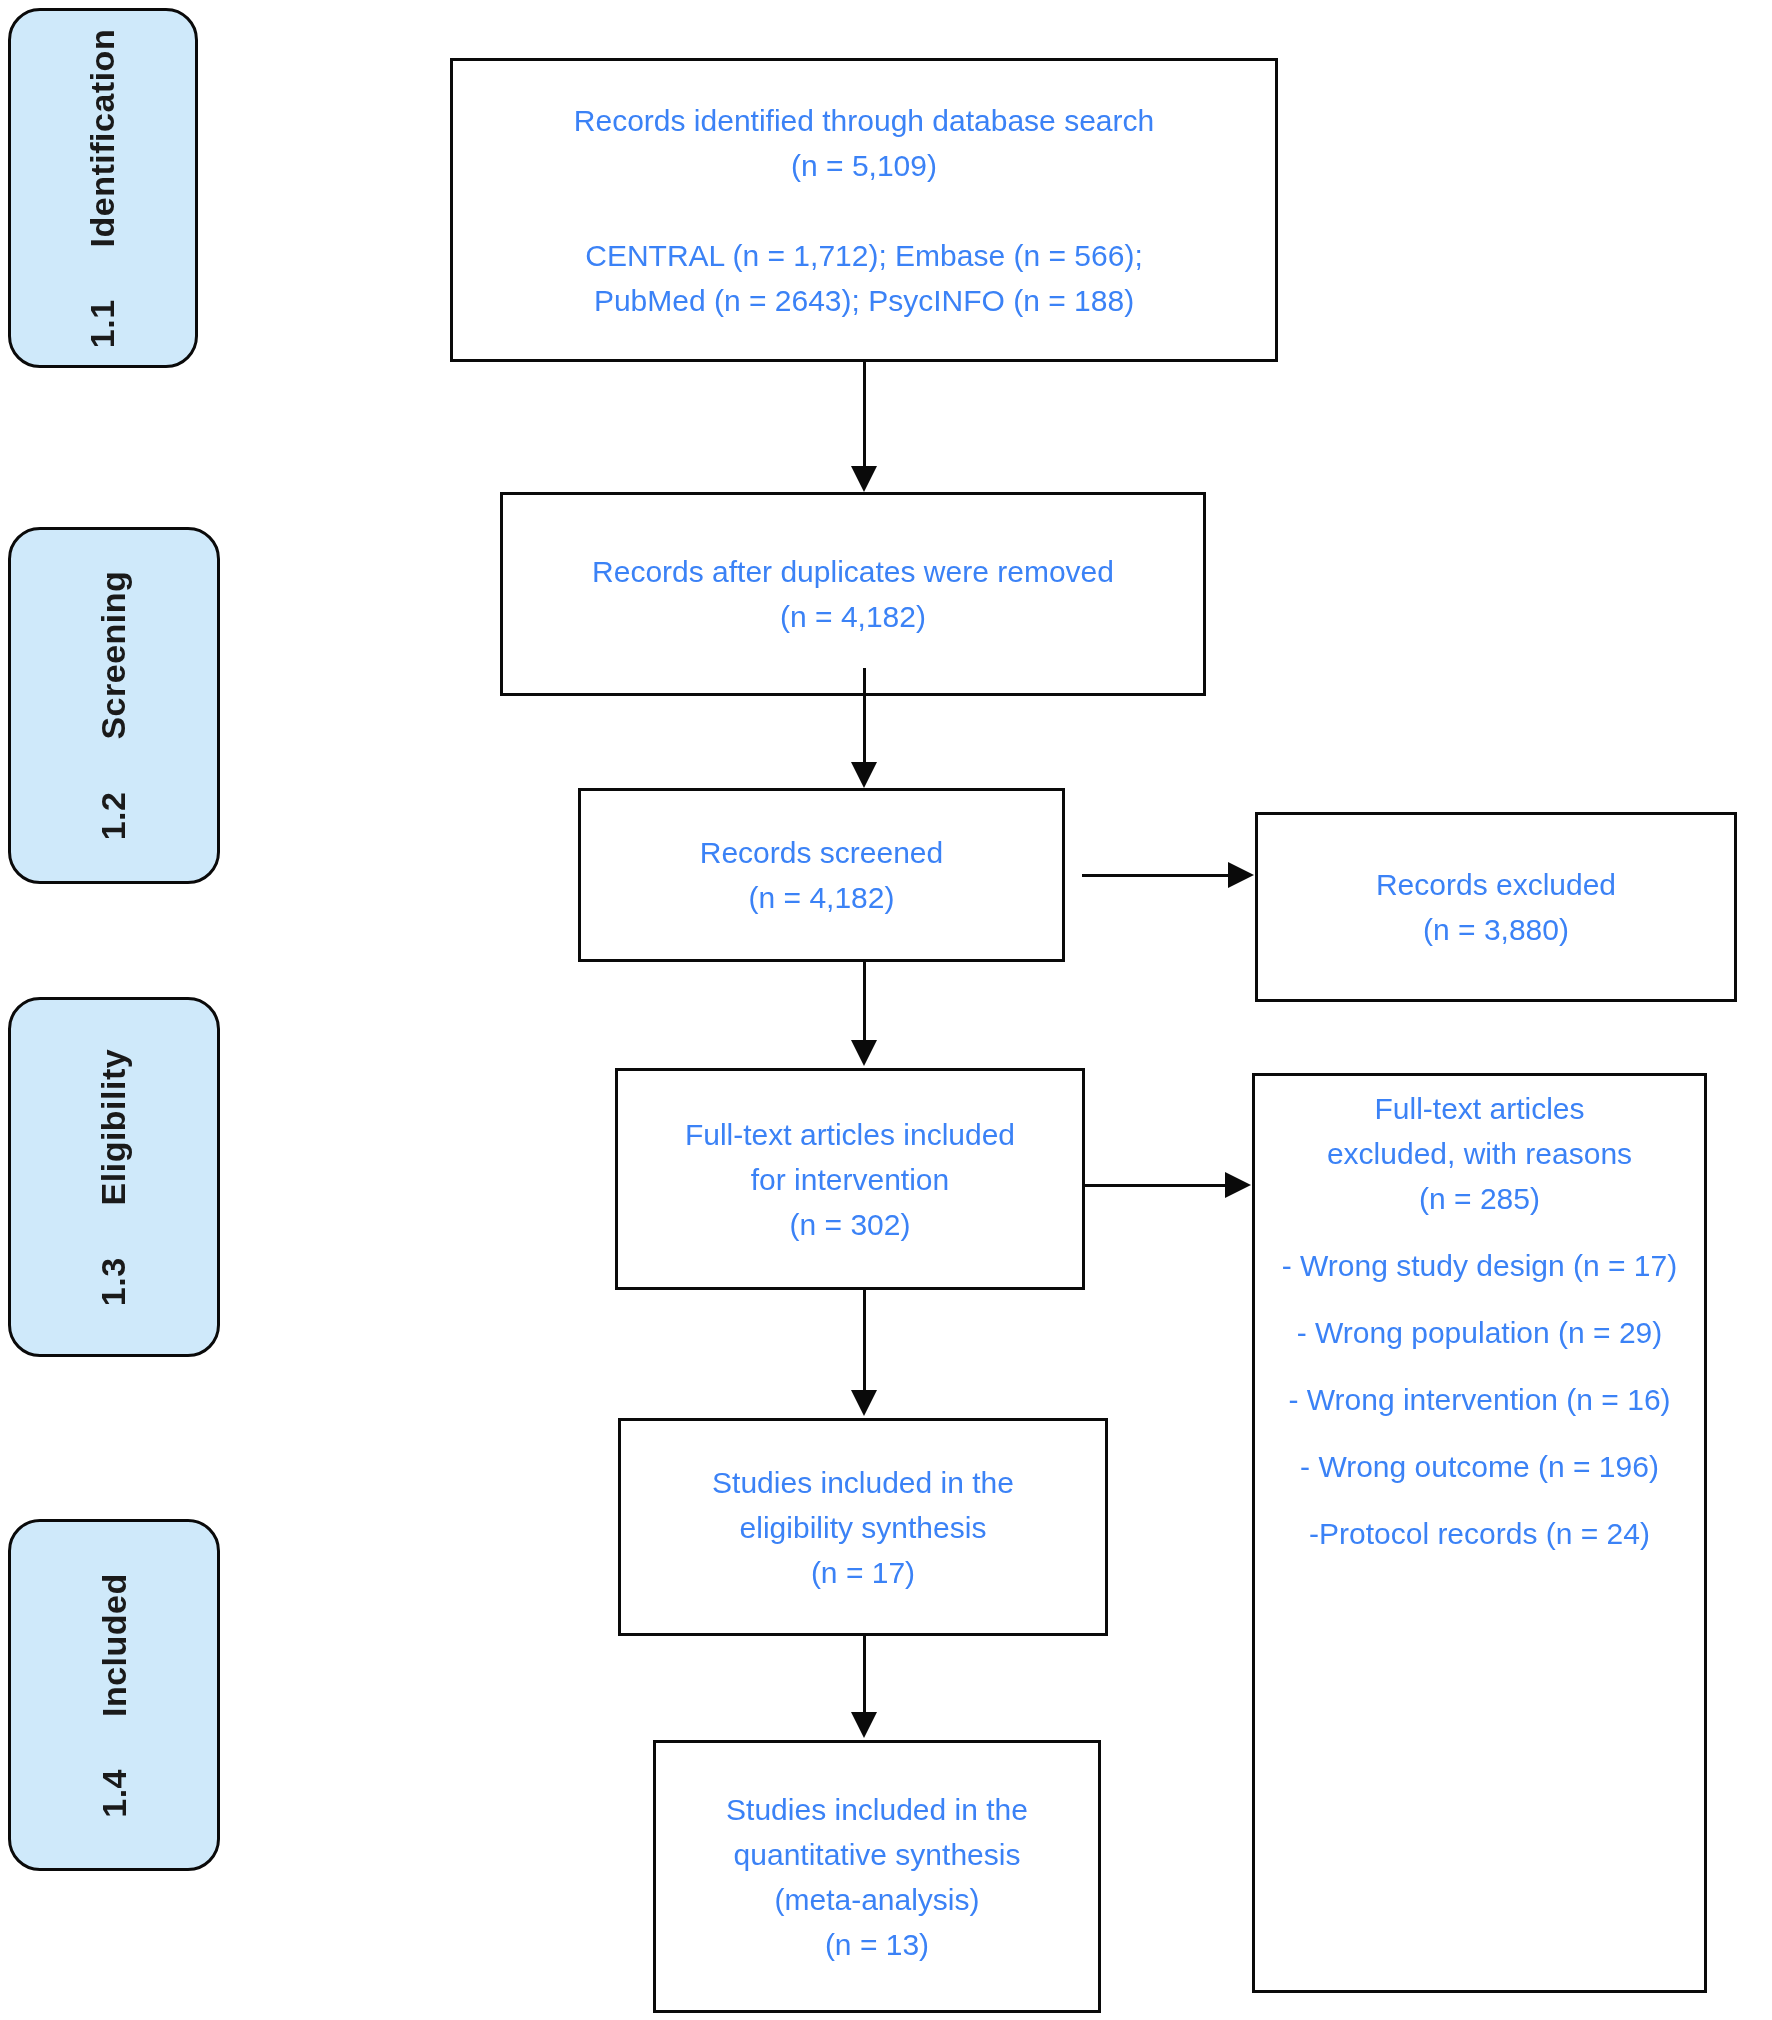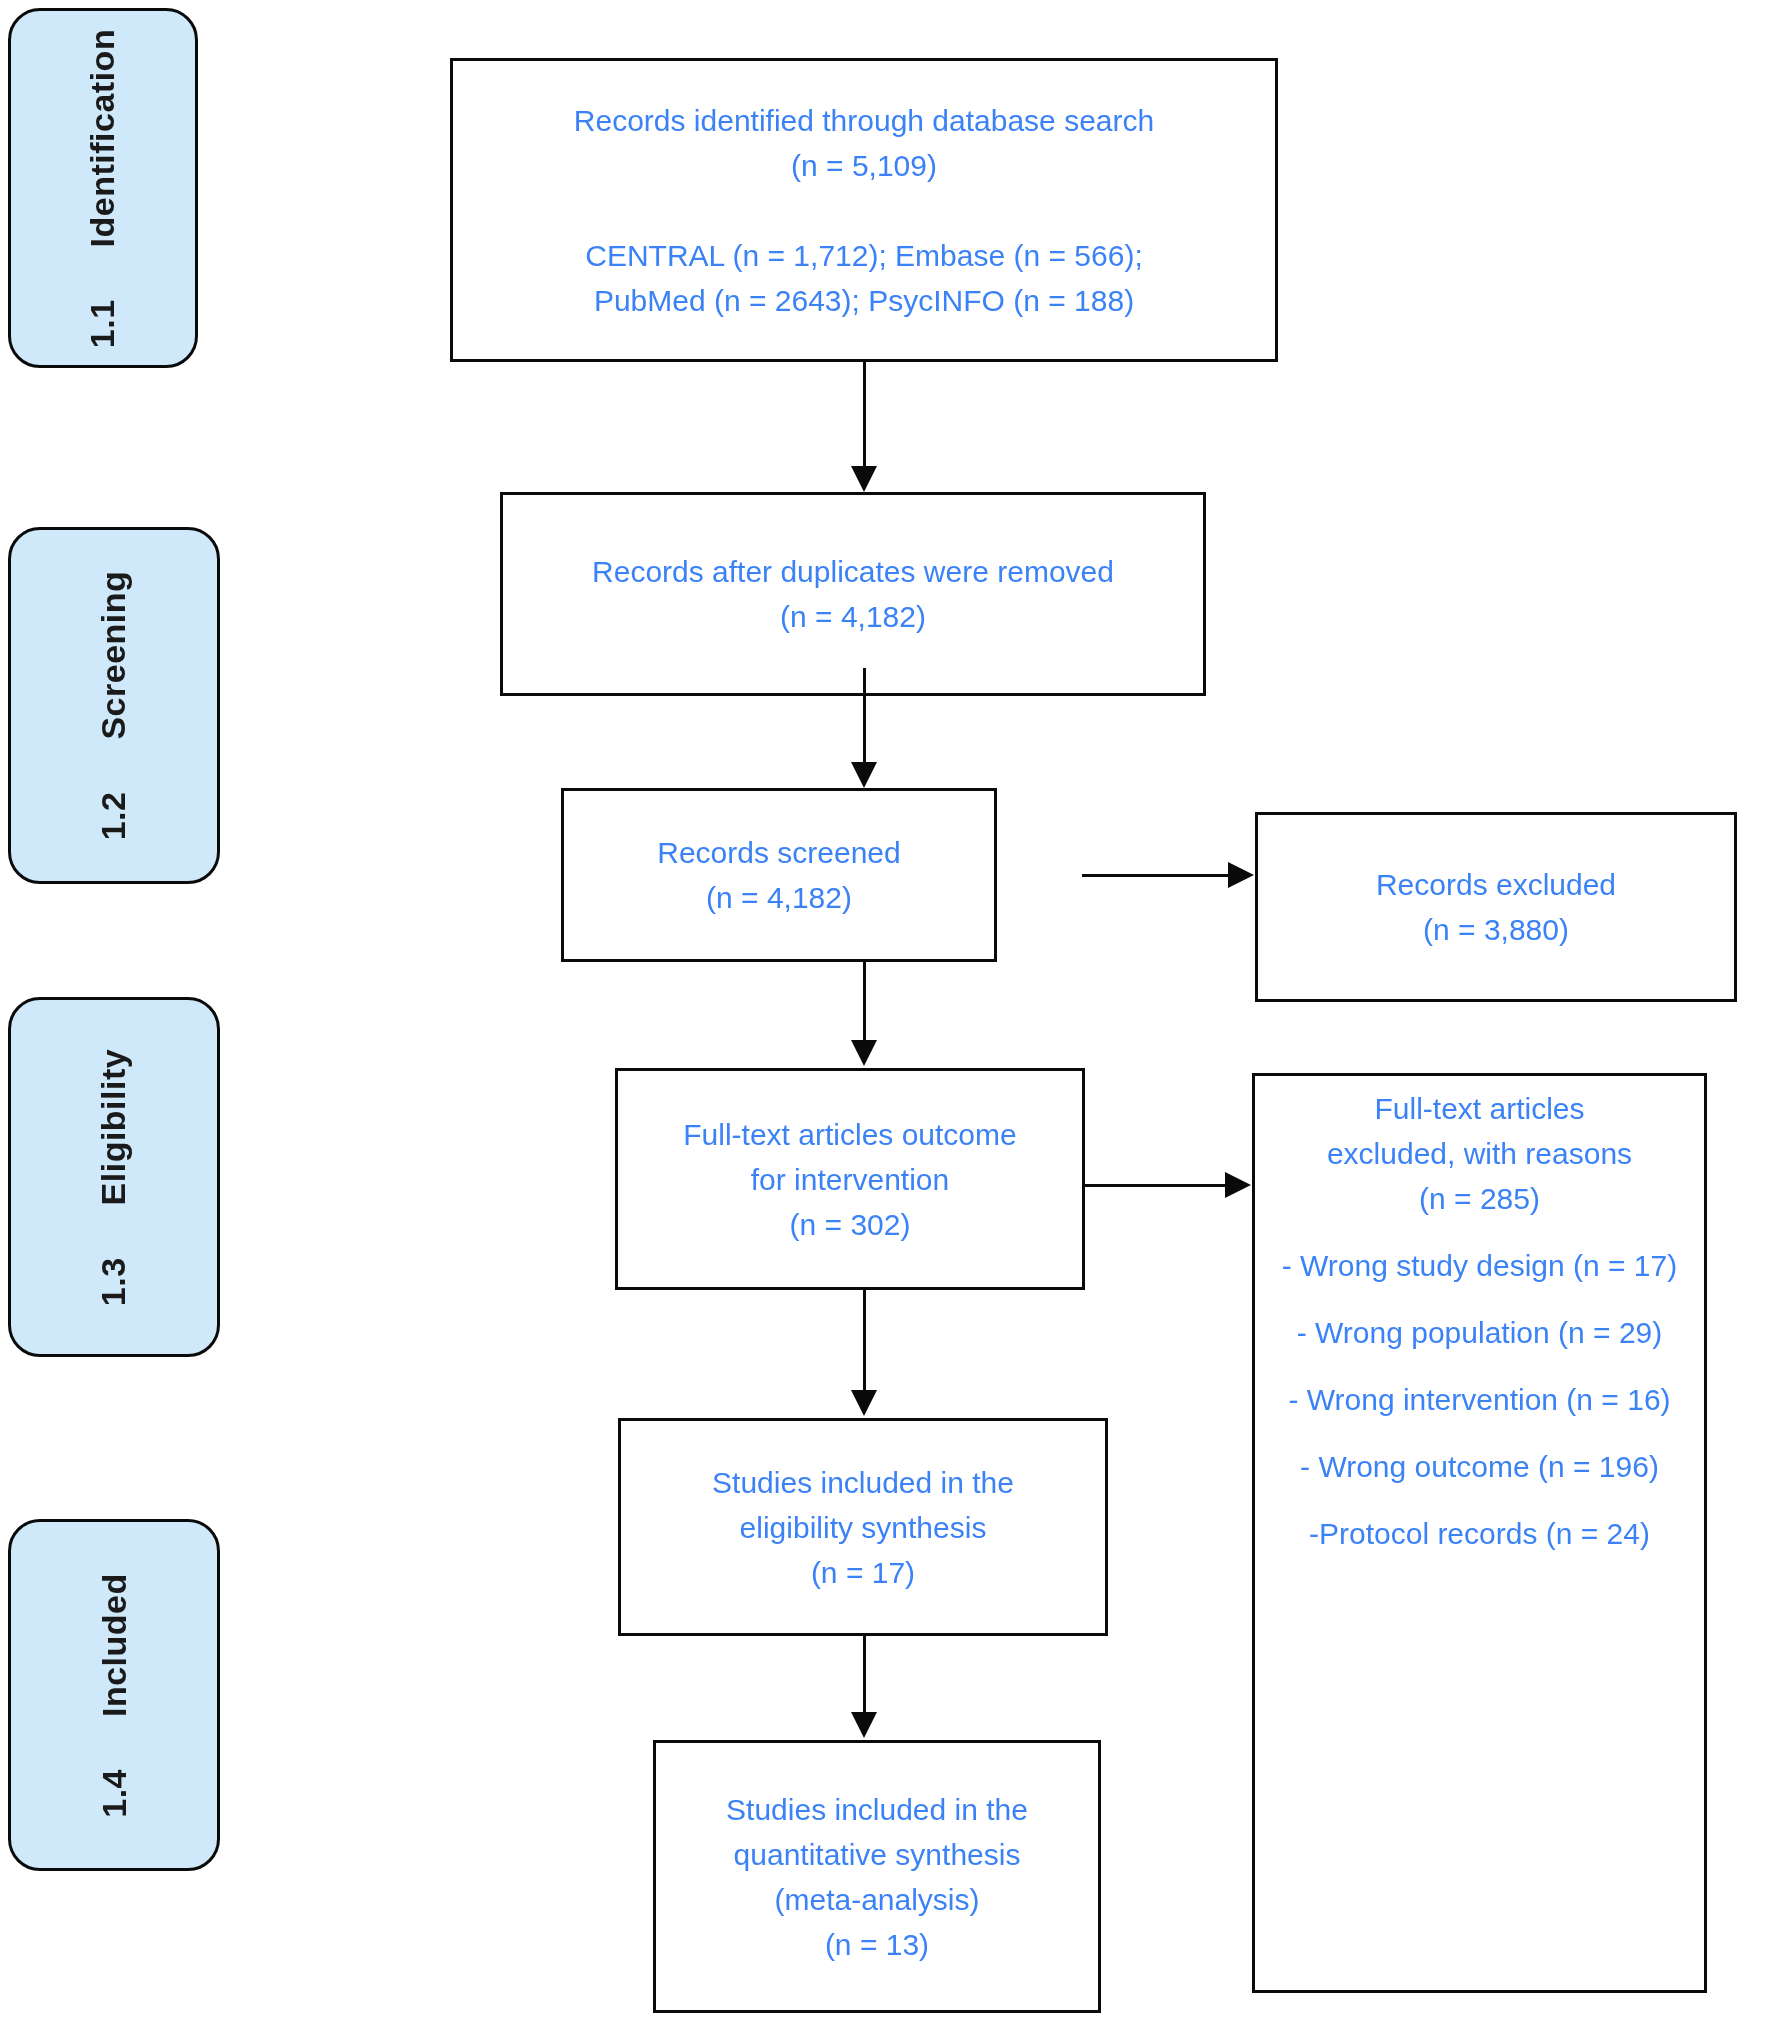--- a/index.html
+++ b/index.html
@@ -103,38 +103,38 @@
   <div class="vhead" style="left:851px;top:466px;"></div>
 
   <div class="box" style="left:500px;top:492px;width:706px;height:204px;">
     <div>Records after duplicates were removed</div>
     <div>(n = 4,182)</div>
   </div>
 
   <div class="vline" style="left:863px;top:668px;height:96px;"></div>
   <div class="vhead" style="left:851px;top:762px;"></div>
 
-  <div class="box" style="left:561px;top:788px;width:436px;height:174px;">
+  <div class="box" style="left:578px;top:788px;width:487px;height:174px;">
     <div>Records screened</div>
     <div>(n = 4,182)</div>
   </div>
 
   <div class="hline" style="left:1082px;top:874px;width:148px;"></div>
   <div class="hhead" style="left:1228px;top:862px;"></div>
 
   <div class="box" style="left:1255px;top:812px;width:482px;height:190px;align-items:center;">
     <div>Records excluded</div>
     <div>(n = 3,880)</div>
   </div>
 
   <div class="vline" style="left:863px;top:962px;height:80px;"></div>
   <div class="vhead" style="left:851px;top:1040px;"></div>
 
   <div class="box" style="left:615px;top:1068px;width:470px;height:222px;">
-    <div>Full-text articles outcome</div>
+    <div>Full-text articles included</div>
     <div>for intervention</div>
     <div>(n = 302)</div>
   </div>
 
   <div class="hline" style="left:1085px;top:1184px;width:142px;"></div>
   <div class="hhead" style="left:1225px;top:1172px;"></div>
 
   <div class="box top-align" style="left:1252px;top:1073px;width:455px;height:920px;">
     <div>Full-text articles</div>
     <div>excluded, with reasons</div>

